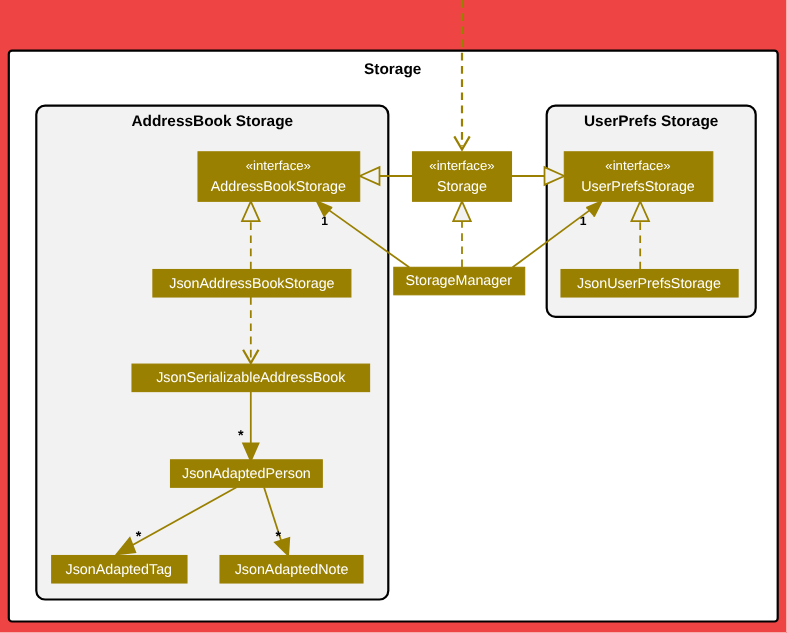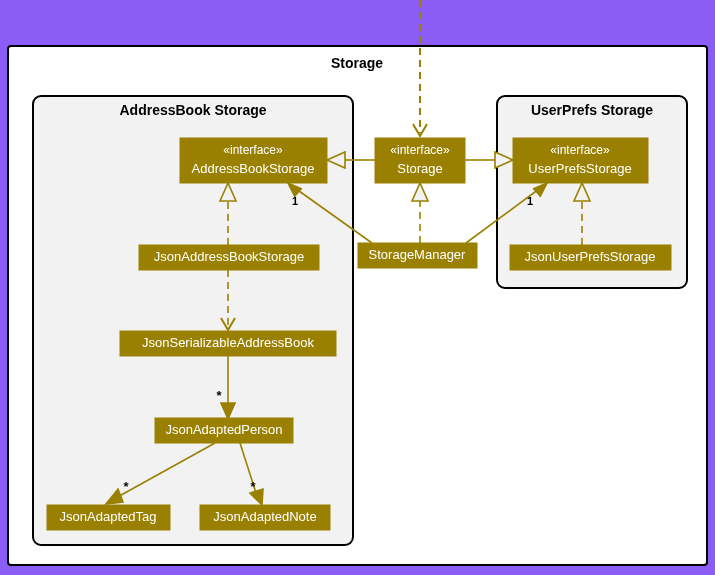--- a/index.html
+++ b/index.html
@@ -4,21 +4,21 @@
 <style>
   html, body {
     margin: 0;
     padding: 0;
     background: #ffffff;
   }
   #diagram-root {
     position: relative;
     width: 715px;
     height: 575px;
-    background: #8b5cf6;
+    background: #ef4444;
     font-family: "Liberation Sans", sans-serif;
     overflow: hidden;
   }
   svg.diagram-canvas {
     position: absolute;
     top: 0;
     left: 0;
     width: 715px;
     height: 575px;
   }

